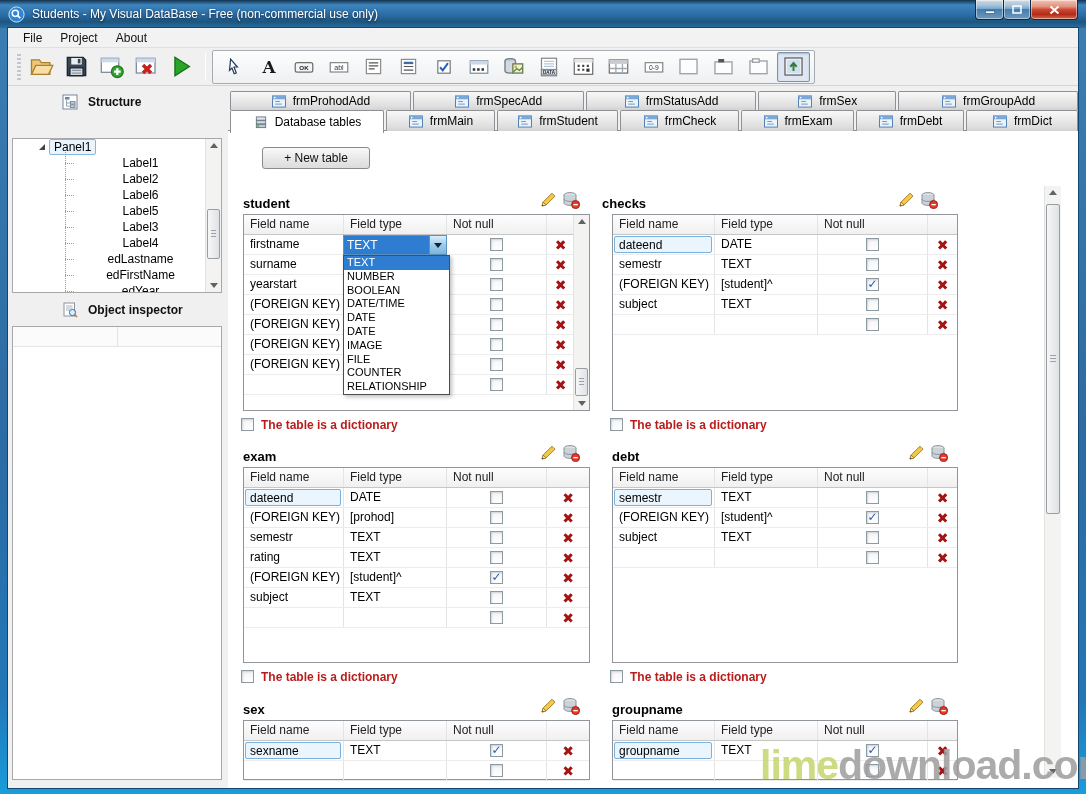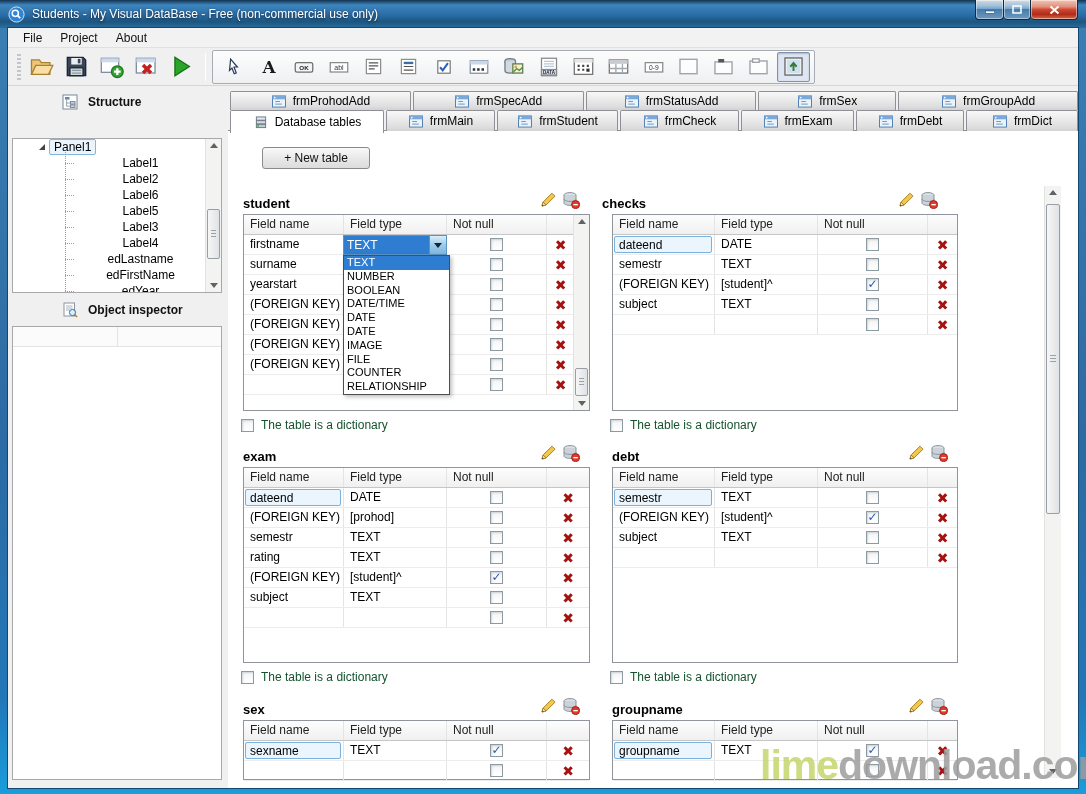--- a/index.html
+++ b/index.html
@@ -89,21 +89,21 @@
   .dg-row.hdr{background:linear-gradient(180deg,#fdfdfd,#f0f0f0);border-bottom:1px solid #c6c6c6;color:#222;}
   .dg-cell{border-right:1px solid #e4e4e4;padding-left:6px;line-height:19px;overflow:hidden;white-space:nowrap;position:relative;}
   .dg-cell.last{border-right:none;}
   .dg-cell.center{display:flex;align-items:center;justify-content:center;padding-left:0;}
   .cell-focus{position:absolute;left:1px;top:1px;right:2px;bottom:1px;background:#eaf5fd;
     border:1px solid #7ab1dd;border-radius:2px;line-height:16px;padding-left:4px;}
   .chk{width:13px;height:13px;border:1px solid #8e9aa2;background:linear-gradient(180deg,#f4f4f4,#fff);
     display:inline-flex;align-items:center;justify-content:center;box-shadow:inset 1px 1px 2px rgba(120,140,160,.35);}
   .chk.checked:after{content:"\2713";color:#2457b8;font-weight:bold;font-size:12px;line-height:1;margin-top:-1px;}
   .delx{color:#a51212;font-weight:bold;font-size:14px;line-height:1;}
-  .dict-row{position:absolute;display:flex;align-items:flex-end;gap:7px;color:#14532d;}
+  .dict-row{position:absolute;display:flex;align-items:flex-start;gap:7px;color:#b91c1c;font-weight:bold;}
   
   .combo{position:absolute;height:20px;border:1px solid #5a93c2;background:#fff;display:flex;z-index:15;}
   .combo-text{flex:1;background:#2e7dd1;color:#fff;line-height:18px;padding-left:3px;overflow:hidden;}
   .combo-btn{width:17px;background:linear-gradient(180deg,#d9eefb,#9ccbe8 50%,#7db7dc);
     border-left:1px solid #5a93c2;display:flex;align-items:center;justify-content:center;}
   .dropdown{position:absolute;width:107px;border:1px solid #4d4d4d;background:#fff;z-index:20;
     box-shadow:2px 2px 4px rgba(0,0,0,.25);}
   .dd-item{height:13.8px;line-height:13.8px;font-size:11px;padding-left:3px;color:#000;white-space:nowrap;}
   .dd-item.sel{background:#2e7dd1;color:#fff;}
   

